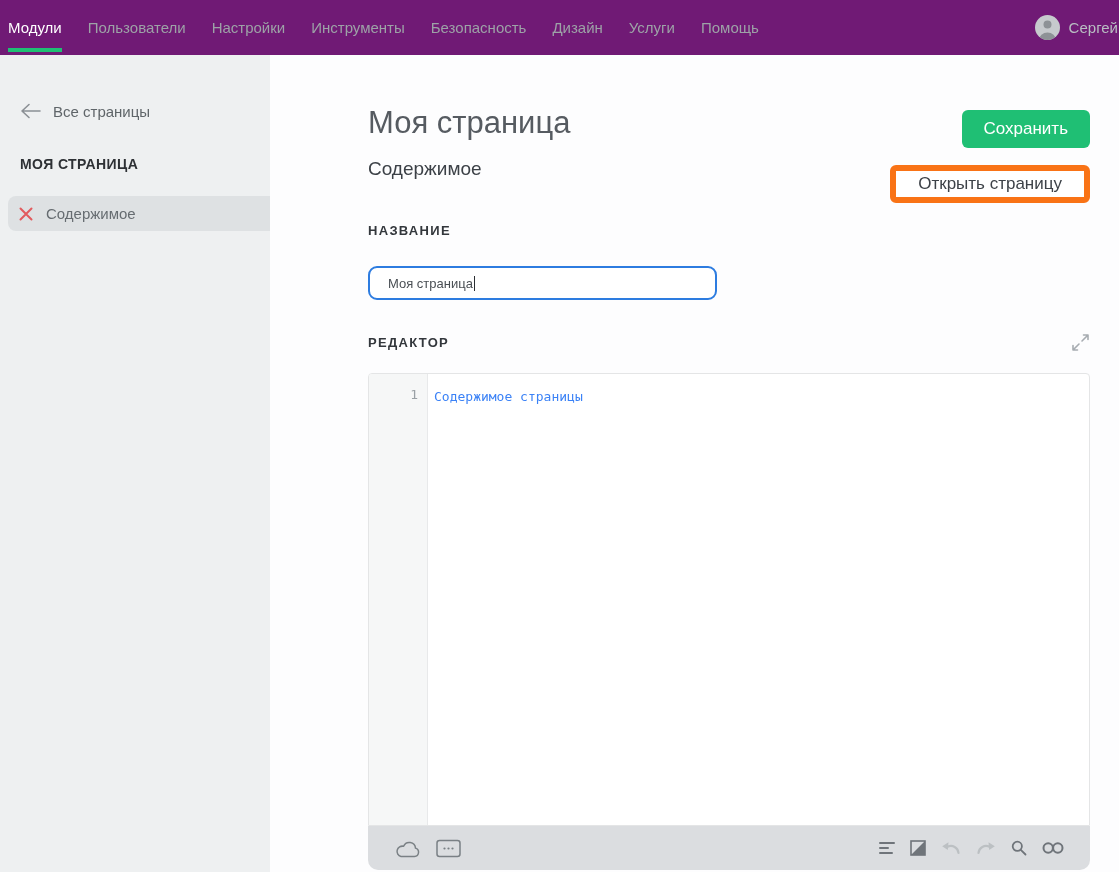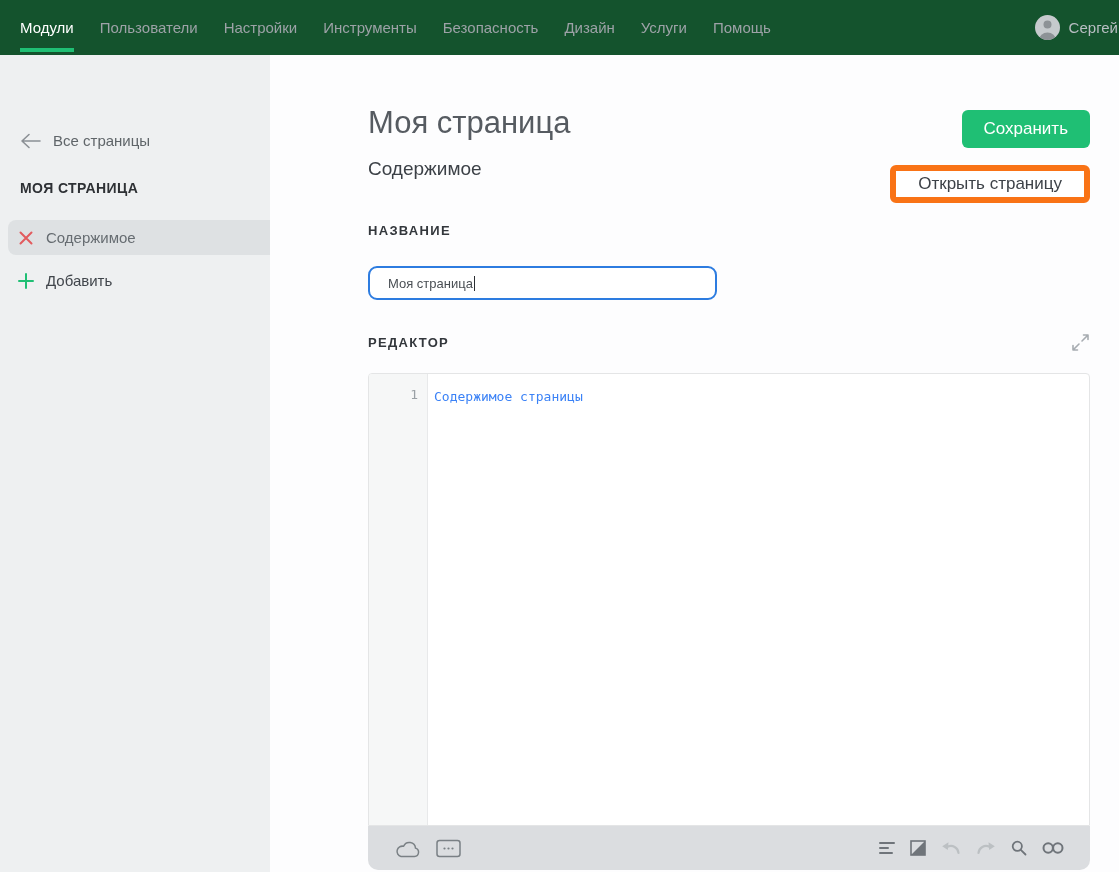--- a/index.html
+++ b/index.html
@@ -5,23 +5,23 @@
   * { margin:0; padding:0; box-sizing:border-box; }
   html,body { width:1119px; height:872px; overflow:hidden; }
   body {
     font-family:"Liberation Sans","DejaVu Sans",sans-serif;
     background:#fdfdfe;
     color:#3c4147;
   }
 
   
   .topnav {
-    height:55px; background:#14532d;
+    height:55px; background:#701a75;
     display:flex; align-items:stretch;
-    padding-left:20px;
+    padding-left:8px;
   }
   .nav-item {
     position:relative;
     display:flex; align-items:center;
     margin-right:26px;
     font-size:15px; color:#9da2a7;
     cursor:pointer; white-space:nowrap;
   }
   .nav-item.active { color:#ffffff; font-weight:500; }
   .nav-item.active::after {
@@ -41,23 +41,23 @@
 
   
   .layout { display:flex; height:817px; }
 
   
   .sidebar {
     width:270px; background:#eef0f1; flex-shrink:0;
     padding-top:48px;
   }
   .back-link {
-    display:flex; align-items:flex-end; gap:11px;
+    display:flex; align-items:flex-start; gap:11px;
     padding:0 0 0 20px; margin-bottom:31px;
-    font-size:15px; color:#5f6569; cursor:pointer; height:22px;margin-top:24px;
+    font-size:15px; color:#5f6569; cursor:pointer; height:22px;
   }
   .sidebar-section-title {
     padding-left:20px; margin-bottom:24px;
     font-size:14px; font-weight:700; letter-spacing:0.4px;
     color:#2e3135; text-transform:uppercase;
   }
   .sidebar-item {
     display:flex; align-items:center; gap:12px;
     height:35px; margin-left:8px; padding-left:10px;
     border-top-left-radius:8px; border-bottom-left-radius:8px;
@@ -200,26 +200,20 @@
 
     <div class="sidebar-section-title">МОЯ СТРАНИЦА</div>
 
     <div class="sidebar-item selected">
       <svg class="icon16" viewBox="0 0 16 16">
         <path d="M2.5 2.5 L13.5 13.5 M13.5 2.5 L2.5 13.5" stroke="#e25b5e" stroke-width="2" stroke-linecap="round"></path>
       </svg>
       <span>Содержимое</span>
     </div>
 
-    <div class="sidebar-item">
-      <svg class="icon16" viewBox="0 0 16 16">
-        <path d="M8 1 V15 M1 8 H15" stroke="#1fbf74" stroke-width="2" stroke-linecap="round"></path>
-      </svg>
-      <span>Добавить</span>
-    </div>
   </div>
 
   <div class="main">
 
     <div class="main-header">
       <div>
         <div class="page-title">Моя страница</div>
         <div class="page-subtitle">Содержимое</div>
       </div>
       <div class="header-buttons">

